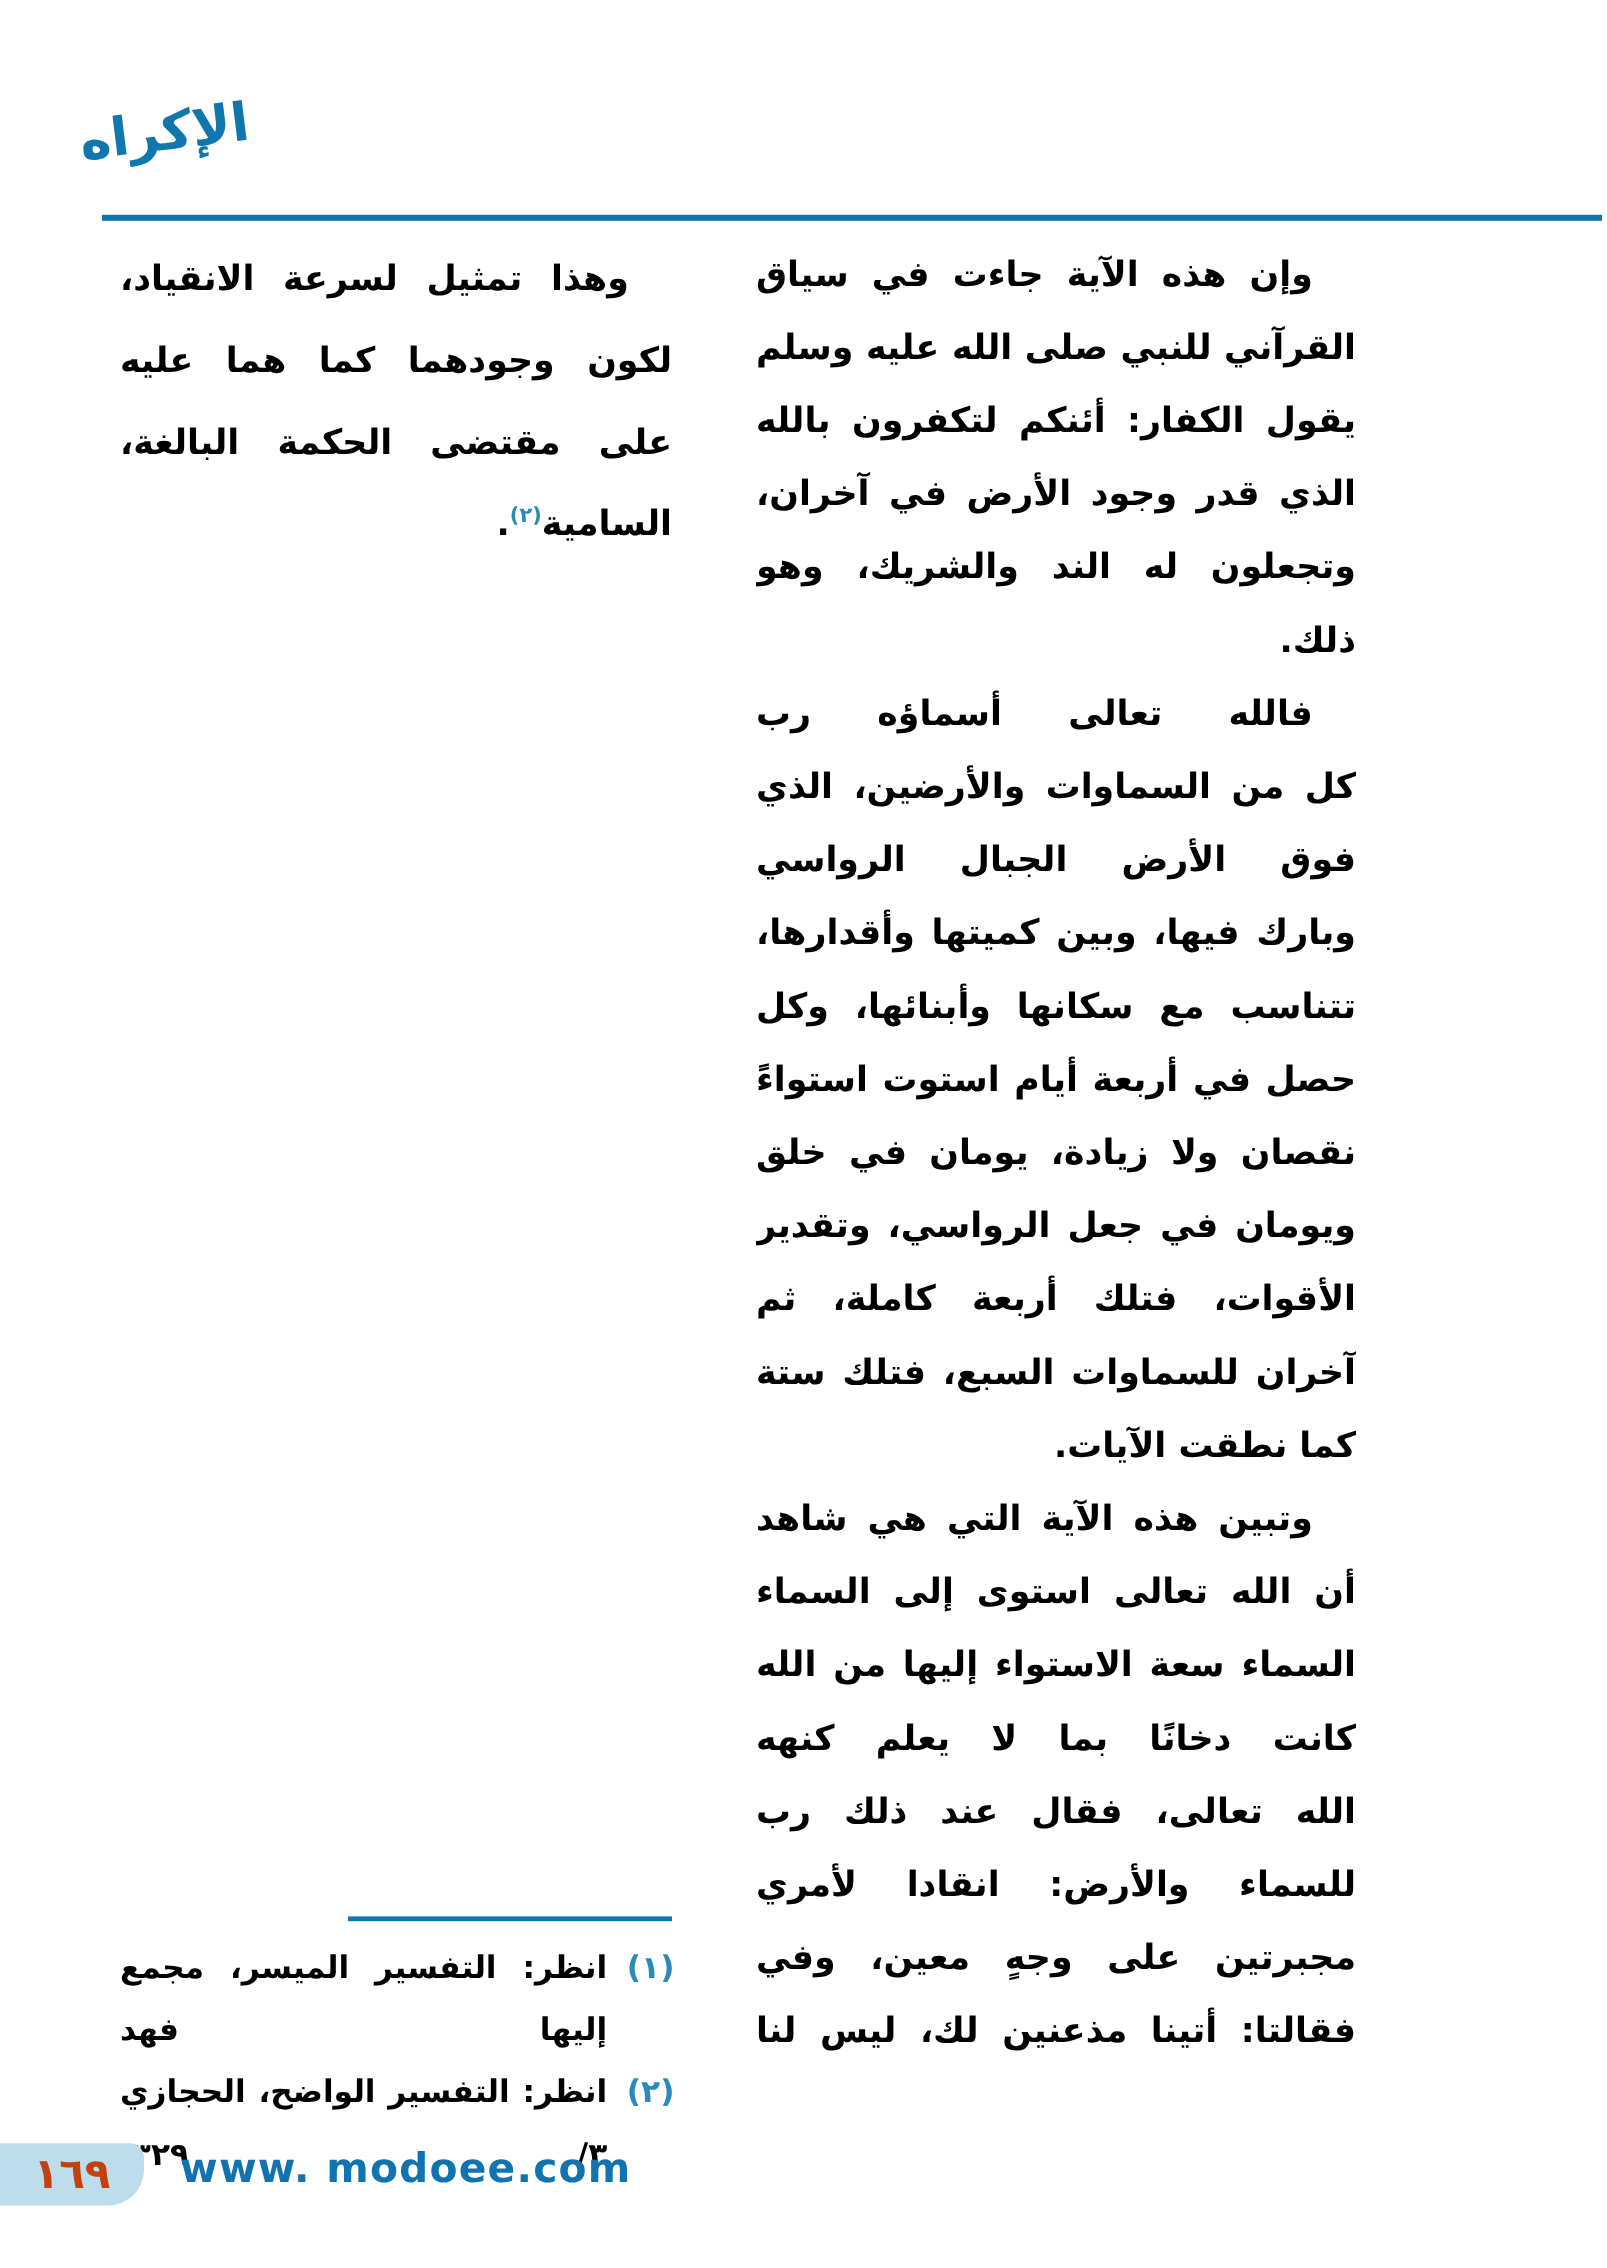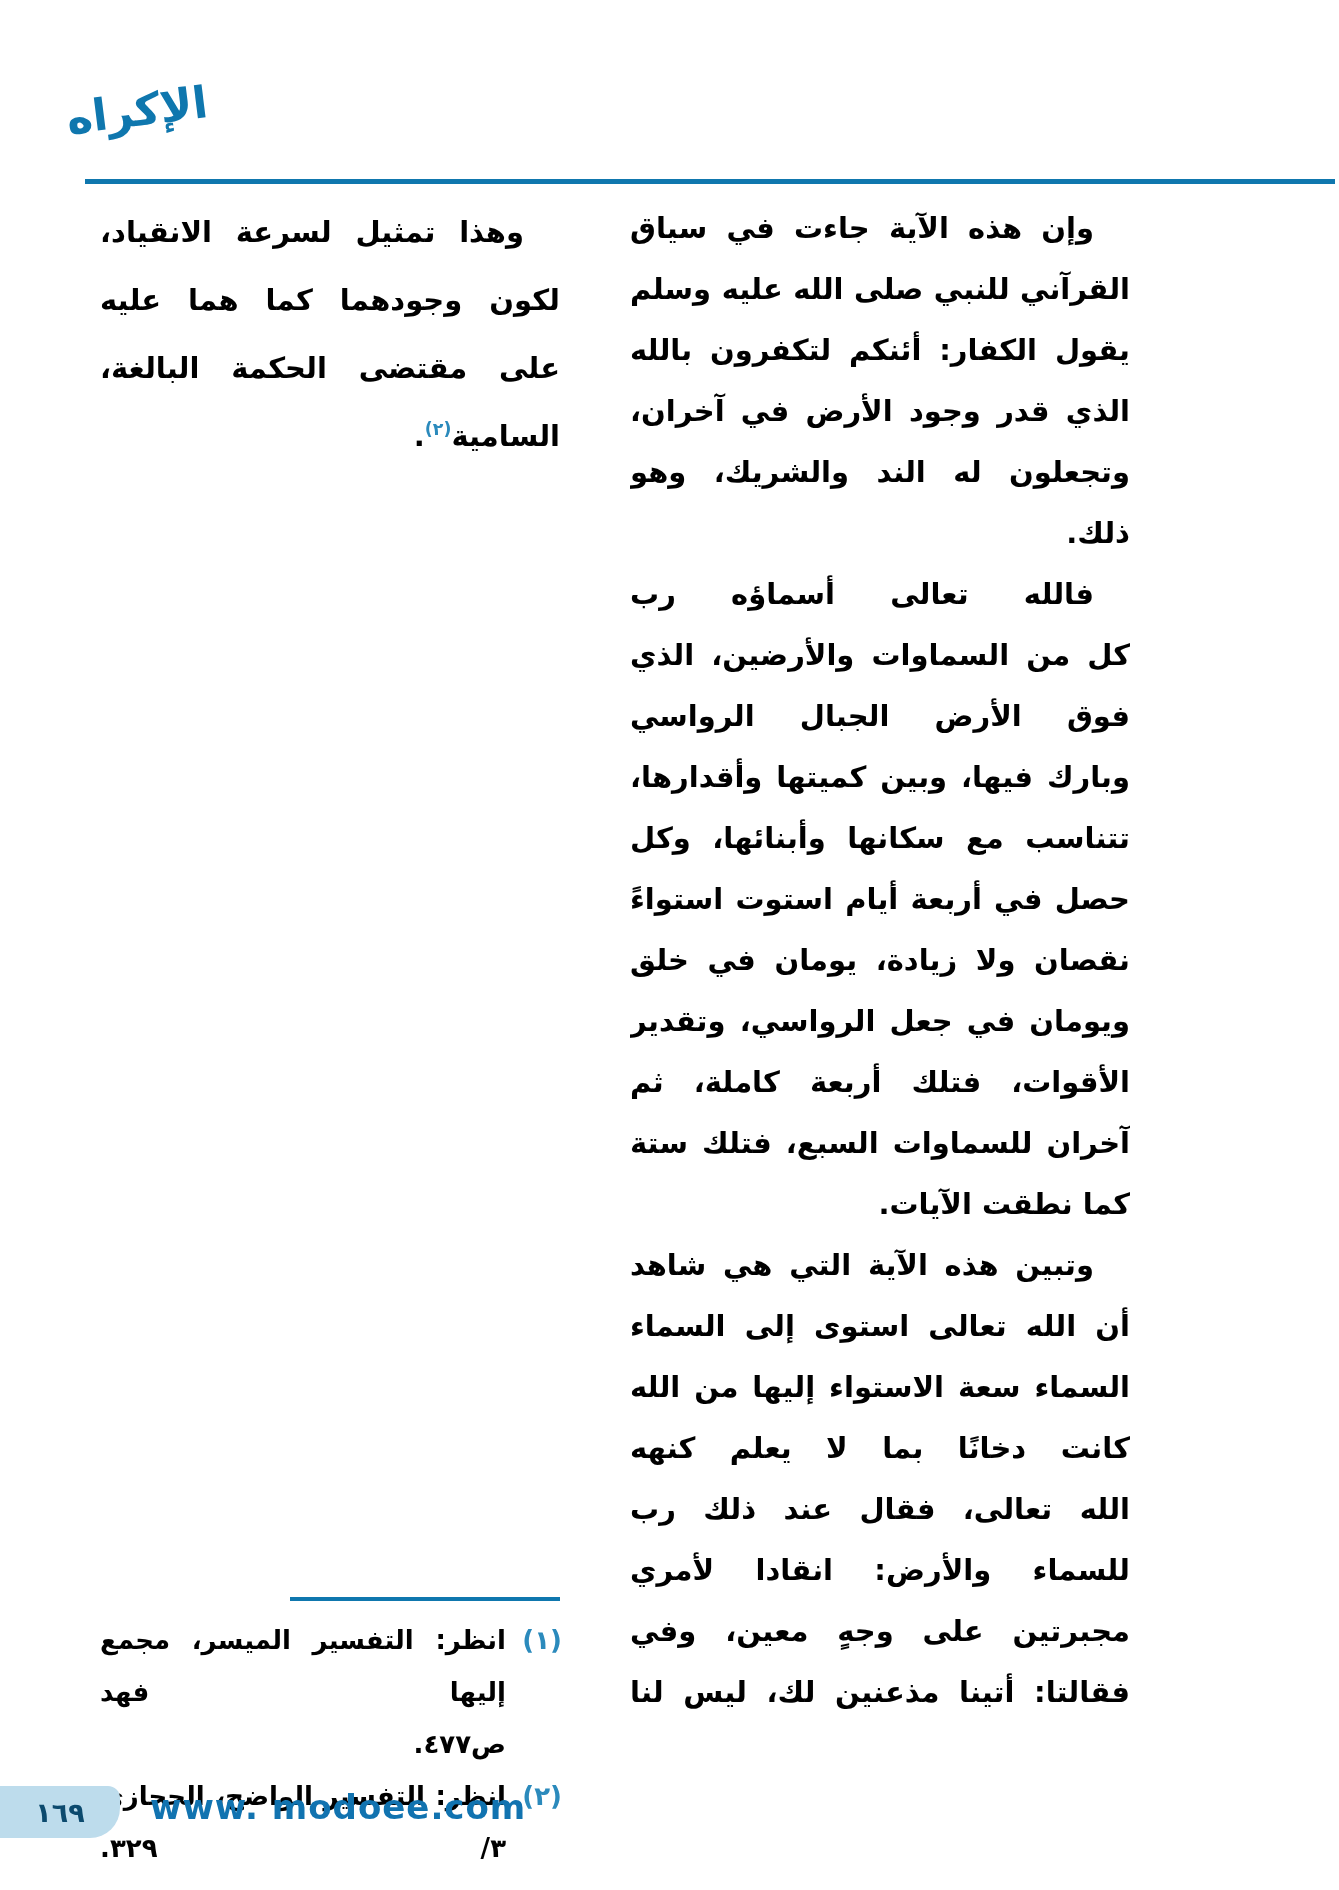--- a/index.html
+++ b/index.html
@@ -45,21 +45,21 @@
   }
   .fn-row { display:flex; line-height:52px; }
   .fn-marker { flex:0 0 56px; color:#2b8abc; text-align:right; }
   .fn-text { flex:1; text-align:justify; text-align-last:justify; }
   .fn-row.hang .fn-text { text-align-last:right; }
   
   .badge {
     position:absolute; left:0; top:1786px; width:120px; height:52px;
     background:#bddcec; border-radius:0 12px 30px 0;
     display:flex; align-items:center; justify-content:center;
-    color:#0c4a6e; font-size:27px; font-weight:bold; letter-spacing:4px;
+    color:#c2410c; font-size:35px; font-weight:bold; letter-spacing:4px;
   }
   .website {
     position:absolute; left:150px; top:1787px; direction:ltr;
     color:#1173b0; font-size:34px; font-weight:600; letter-spacing:1px;
   }
 </style>
 </head>
 <body>
 
 <div class="page">
@@ -105,24 +105,20 @@
     </div>
 
   <div class="fn-rule"></div>
 
   <div class="footnotes">
 
   <div class="fn-row">
         <span class="fn-marker">(١)</span>
         <span class="fn-text">انظر: التفسير الميسر، مجمع إليها فهد</span>
       </div>
-      <div class="fn-row hang">
-        <span class="fn-marker"></span>
-        <span class="fn-text">ص٤٧٧.</span>
-      </div>
       <div class="fn-row">
         <span class="fn-marker">(٢)</span>
         <span class="fn-text">انظر: التفسير الواضح، الحجازي ٣/ ٣٢٩.</span>
       </div>
     </div>
 
   <div class="badge">
     <span>١٦٩</span>
   </div>
 

